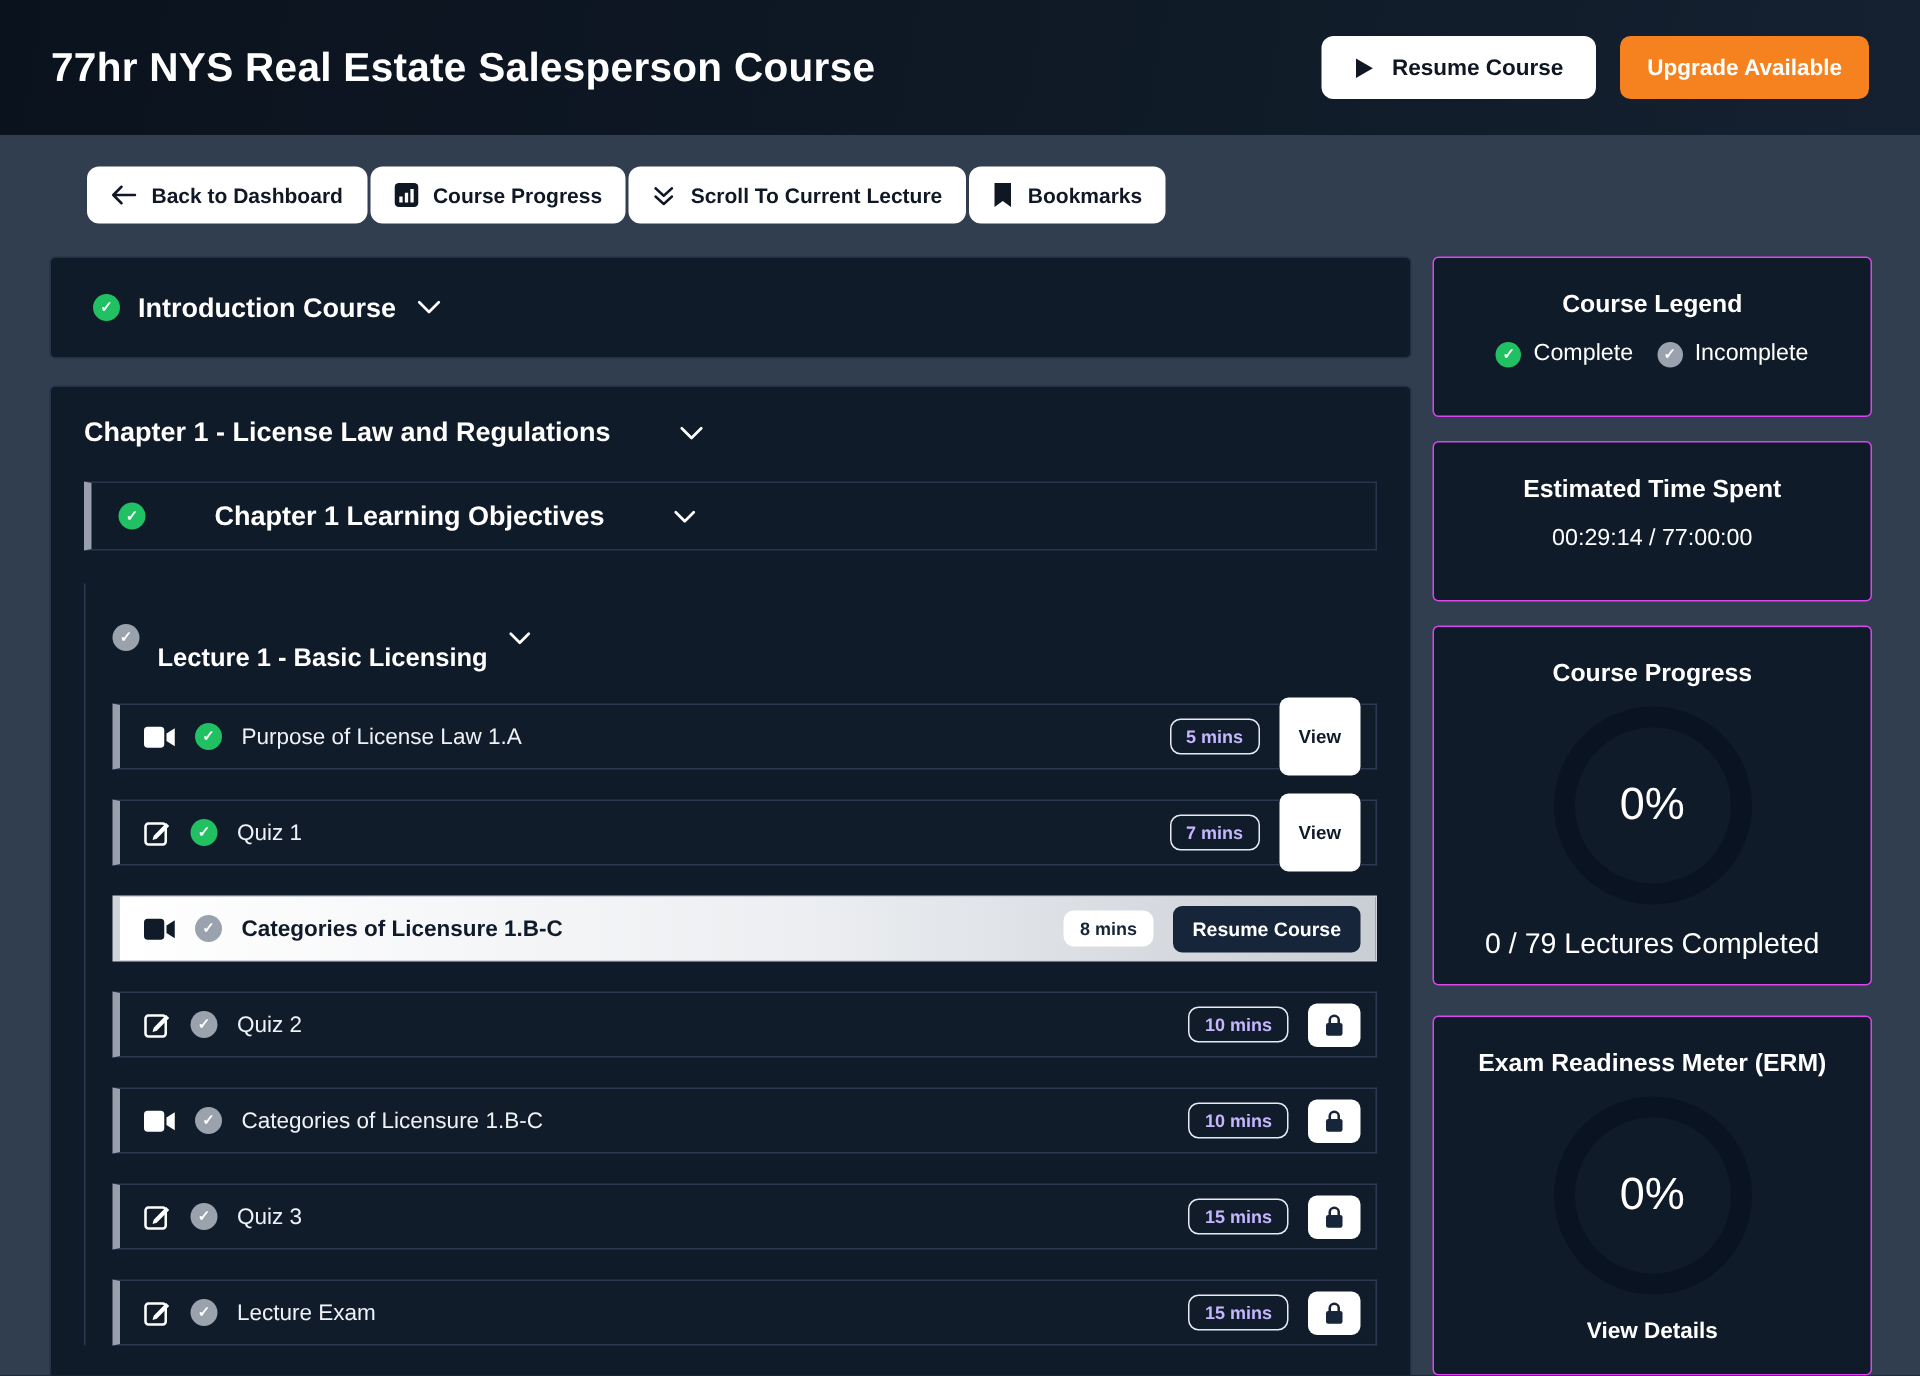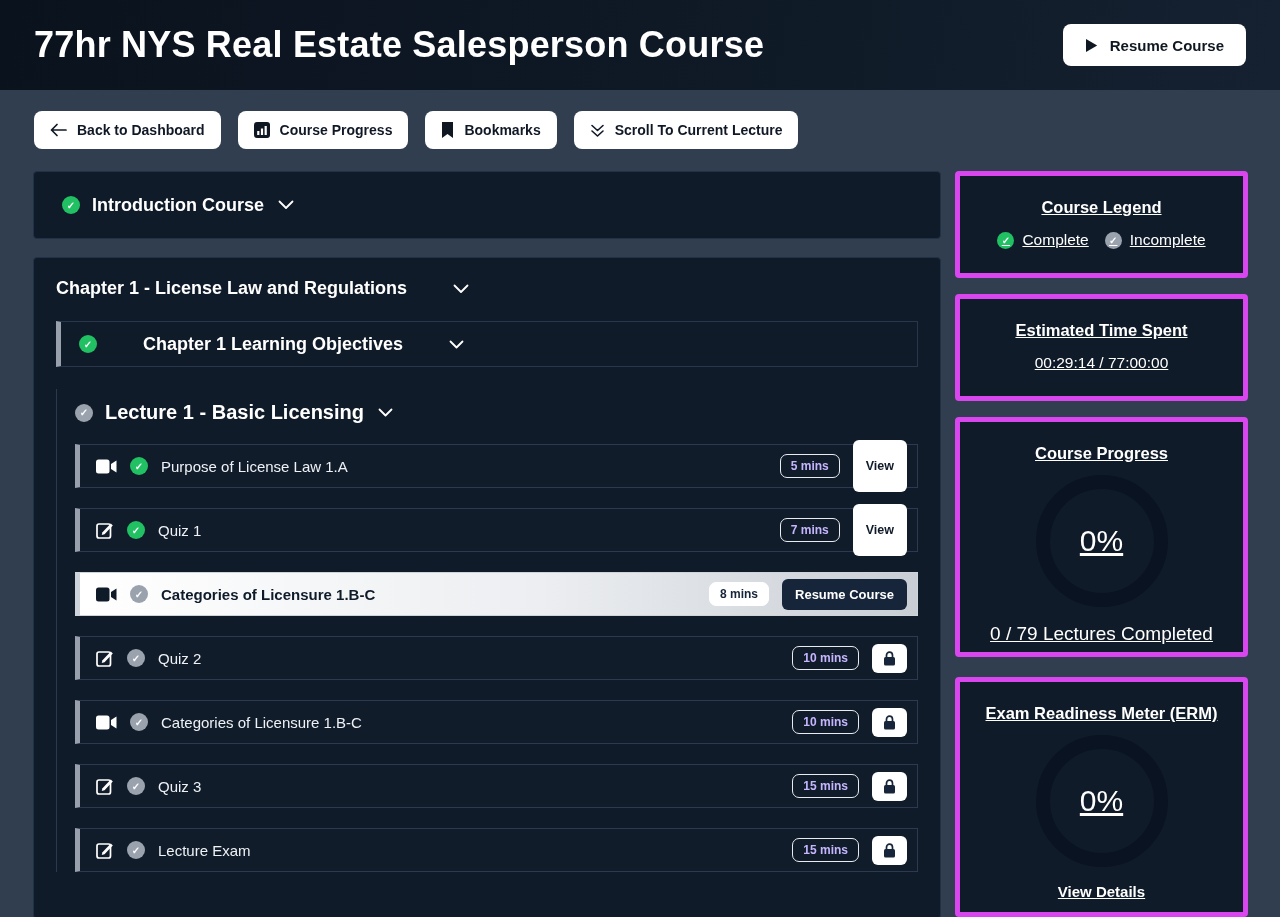--- a/index.html
+++ b/index.html
@@ -9,35 +9,35 @@
     background:#313e4f;
     color:#fff;
   }
   
   .header {
     height:90px;
     background:linear-gradient(100deg,#0a121d 0%,#101b28 65%,#152131 100%);
     display:flex; align-items:center; justify-content:space-between;
     padding:0 34px;
   }
-  .header-title { font-size:36px; font-weight:700; letter-spacing:.2px; }
+  .header-title { font-size:27px; font-weight:700; letter-spacing:.2px; }
   .header-actions { display:flex; gap:16px; align-items:center; }
   .btn-resume {
     background:#fff; color:#0f1722; border:none; border-radius:8px;
     height:42px; padding:0 22px; font-size:15px; font-weight:600;
     display:flex; align-items:center; gap:12px; cursor:pointer;
     font-family:inherit;
   }
   .btn-upgrade {
     background:#f5821f; color:#fff; border:none; border-radius:7px;
     height:42px; padding:0 18px; font-size:15px; font-weight:700;
     cursor:pointer; font-family:inherit;
   }
   
-  .toolbar { display:flex; gap:17px; padding:21px 34px 0 34px; }
+  .toolbar { display:flex; gap:2px; padding:21px 34px 0 34px;margin-left:24px; }
   .tbtn {
     background:#fff; color:#101826; border:none; border-radius:8px;
     height:38px; padding:0 16px; font-size:14px; font-weight:600;
     display:flex; align-items:center; gap:10px; cursor:pointer;
     font-family:inherit;
   }
   
   .content { display:flex; gap:14px; padding:22px 32px 0 33px; align-items:flex-start; }
   .left-col { width:908px; flex:none; }
   .right-col { width:293px; flex:none; }
@@ -64,21 +64,21 @@
   
   .panel {
     background:#101b29; border:1px solid #28364c; border-left:5px solid #97a0ac;
     height:46px; display:flex; align-items:center; padding:0 18px;
     margin-bottom:18px;
   }
   .panel .acc-title { font-size:16.5px; }
   
   .lecture-panel { border-left:1px solid #2b3950; padding:12px 0 0 18px; }
   .lecture-panel > .acc-head { margin-bottom:20px; }
-  .lecture-panel > .acc-head .acc-title { font-size:20px; }
+  .lecture-panel > .acc-head .acc-title { font-size:17px;margin-top:28px; }
   
   .lecture-row {
     height:44px; margin-bottom:20px; color:#fff;
     background:#111c2b; border:1px solid #2c3950; border-left:5px solid #97a0ac;
     display:flex; align-items:center; gap:13px; padding:0 10px 0 16px;
     cursor:pointer;
   }
   .row-title { font-size:15px; color:#eef1f5; }
   .type-icon { display:inline-flex; flex:none; color:#fff; }
   .spacer { flex:1; }
@@ -103,22 +103,22 @@
   
   .lecture-row.current {
     background:linear-gradient(90deg,#ffffff 0%,#eceef1 55%,#c9ced5 100%);
     border-left:5px solid #16253a; border-color:#cfd4da; color:#101b2a;
   }
   .lecture-row.current .row-title { color:#101b2a; font-weight:600; }
   .lecture-row.current .type-icon { color:#101b2a; }
   .lecture-row.current .badge-time { background:#fff; border-color:#fff; color:#16253a; }
   
   .side-card {
-    background:#101b29; border:5px solid #d946ef; border-radius:4px;
-    padding:22px 16px; text-align:center; margin-bottom:16px;text-decoration:underline;
+    background:#101b29; border:1px solid #d946ef; border-radius:4px;
+    padding:22px 16px; text-align:center; margin-bottom:16px;
   }
   .side-title { font-size:16.5px; font-weight:700; margin-bottom:14px; }
   .legend-row { display:flex; justify-content:center; gap:16px; align-items:center; }
   .legend-item { display:flex; align-items:center; gap:8px; font-size:15.5px; }
   .time-value { font-size:15.5px; }
   .ring {
     width:132px; height:132px; border:14px solid #0a1322; border-radius:50%;
     margin:12px auto 16px auto; display:flex; align-items:center; justify-content:center;
   }
   .ring-value { font-size:30px; color:#fff; }
@@ -133,20 +133,21 @@
   <div class="header-title">77hr NYS Real Estate Salesperson Course</div>
   <div class="header-actions">
     <button class="btn-resume">
       <span style="display:inline-flex;">
         <svg width="13" height="15" viewBox="0 0 13 15">
             <path d="M1 1v13l11.2-6.5z" fill="#0f1722"></path>
           </svg>
       </span>
       <span>Resume Course</span>
     </button>
+    <button class="btn-upgrade">Upgrade Available</button>
   </div>
 </div>
 
 <div class="toolbar">
   <button class="tbtn">
     <span style="display:inline-flex;">
       <svg width="17" height="14" viewBox="0 0 17 14" fill="none">
           <path d="M16 7H1.5M7 1.5L1.5 7 7 12.5" stroke="#101826" stroke-width="1.7" stroke-linecap="round" stroke-linejoin="round"></path>
         </svg>
     </span>
@@ -158,33 +159,33 @@
           <rect width="16" height="16" rx="3" fill="#0f1722"></rect>
           <rect x="3.2" y="9" width="2.2" height="4" fill="#fff"></rect>
           <rect x="6.9" y="6.5" width="2.2" height="6.5" fill="#fff"></rect>
           <rect x="10.6" y="4" width="2.2" height="9" fill="#fff"></rect>
         </svg>
     </span>
     <span>Course Progress</span>
   </button>
   <button class="tbtn">
     <span style="display:inline-flex;">
+      <svg width="15" height="15" viewBox="0 0 15 15" fill="none">
+          <path d="M2 2.5l5.5 5L13 2.5M2 8l5.5 5L13 8" stroke="#101826" stroke-width="1.6" stroke-linecap="round" stroke-linejoin="round"></path>
+        </svg>
+    </span>
+    <span>Scroll To Current Lecture</span>
+  </button>
+  <button class="tbtn">
+    <span style="display:inline-flex;">
       <svg width="13" height="16" viewBox="0 0 13 16">
           <path d="M1 0h11v16l-5.5-4L1 16z" fill="#0f1722"></path>
         </svg>
     </span>
     <span>Bookmarks</span>
-  </button>
-  <button class="tbtn">
-    <span style="display:inline-flex;">
-      <svg width="15" height="15" viewBox="0 0 15 15" fill="none">
-          <path d="M2 2.5l5.5 5L13 2.5M2 8l5.5 5L13 8" stroke="#101826" stroke-width="1.6" stroke-linecap="round" stroke-linejoin="round"></path>
-        </svg>
-    </span>
-    <span>Scroll To Current Lecture</span>
   </button>
 </div>
 
 <div class="content">
 
   <div class="left-col">
 
     <div class="card intro-card acc-head">
       <span class="check">✓</span>
       <span class="acc-title" style="font-size:18px;">Introduction Course</span>

